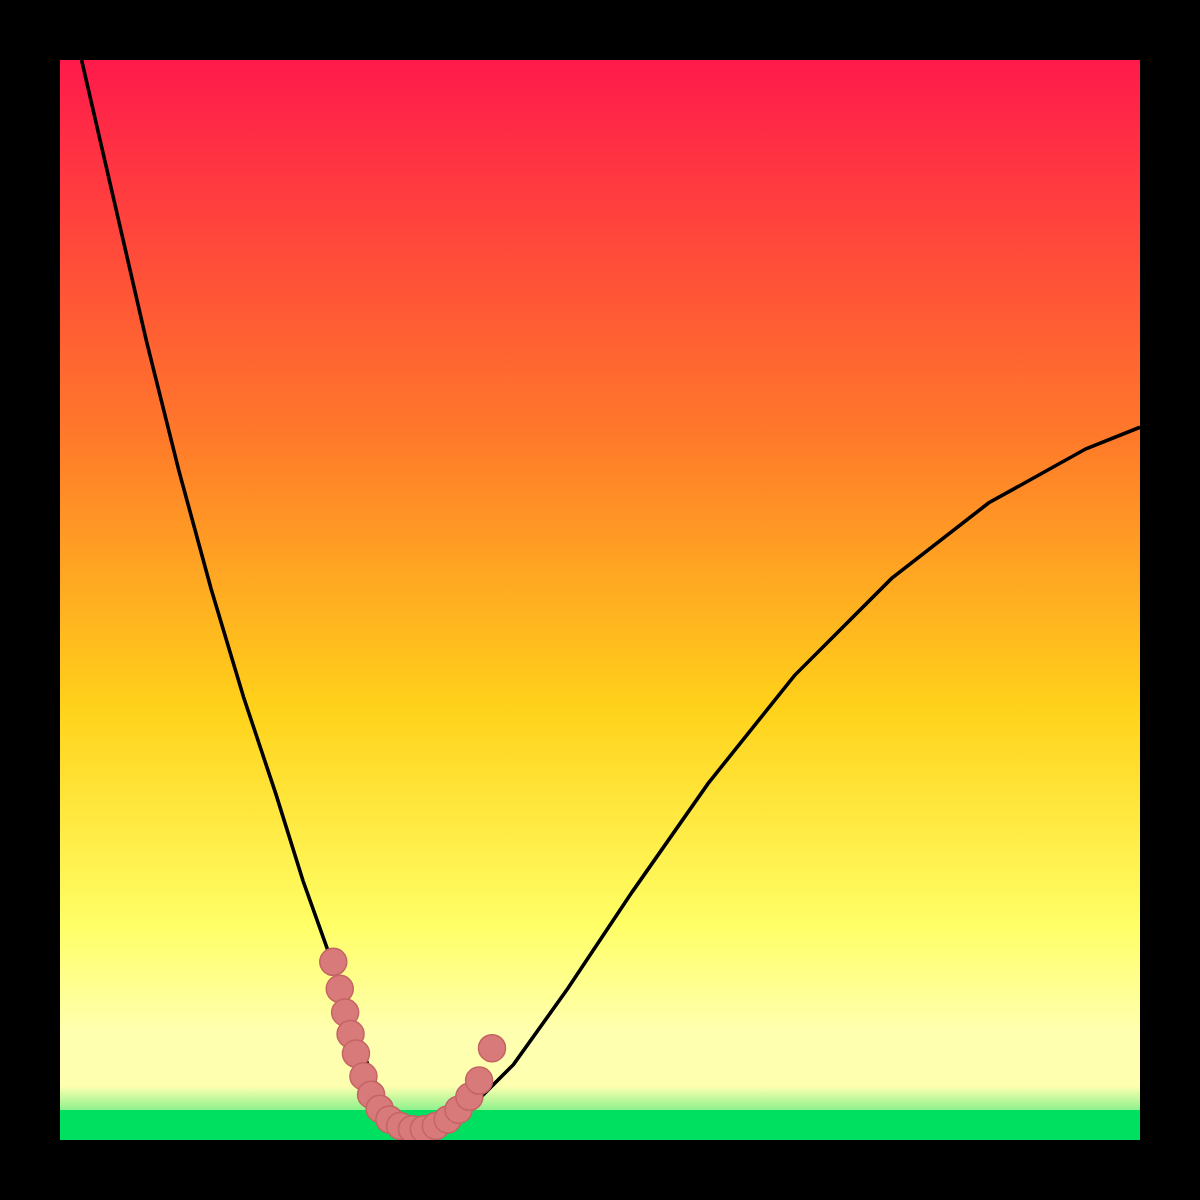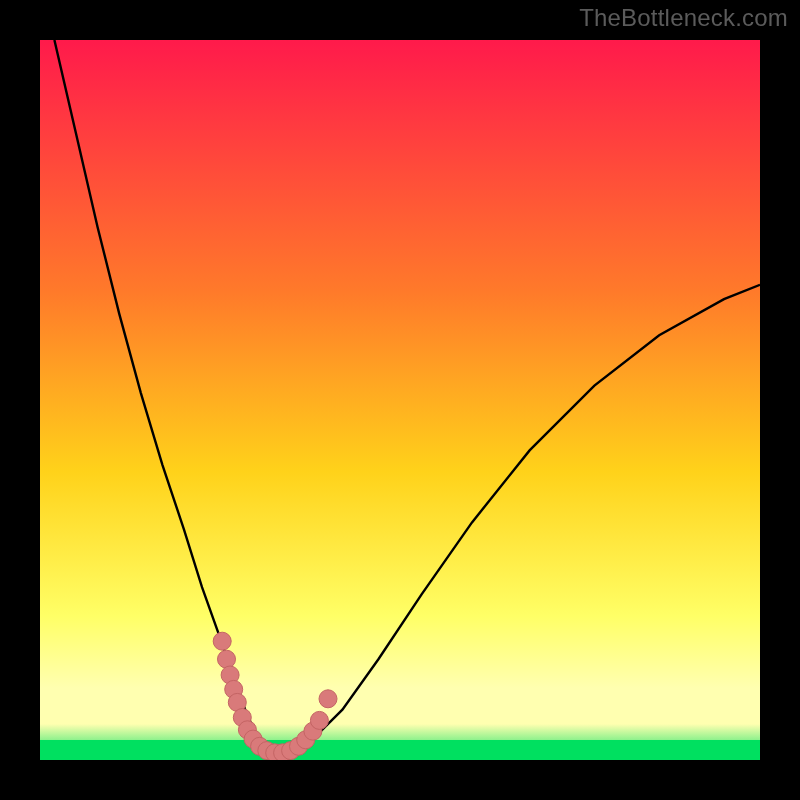--- a/index.html
+++ b/index.html
@@ -41,21 +41,20 @@
     display: block;
     width: 720px;
     height: 720px;
   }
 </style>
 </head>
 <body>
 
 <div class="frame">
 
-  <div class="watermark">TheBottleneck.com</div>
 
   <div class="plot">
     <svg viewBox="0 0 720 720">
       <defs>
         <linearGradient id="bg-grad" x1="0" y1="0" x2="0" y2="1">
           <stop offset="0%" stop-color="#ff1a4b"></stop>
           <stop offset="35%" stop-color="#ff7a2a"></stop>
           <stop offset="60%" stop-color="#ffd21a"></stop>
           <stop offset="80%" stop-color="#ffff66"></stop>
           <stop offset="90%" stop-color="#ffffb0"></stop>

